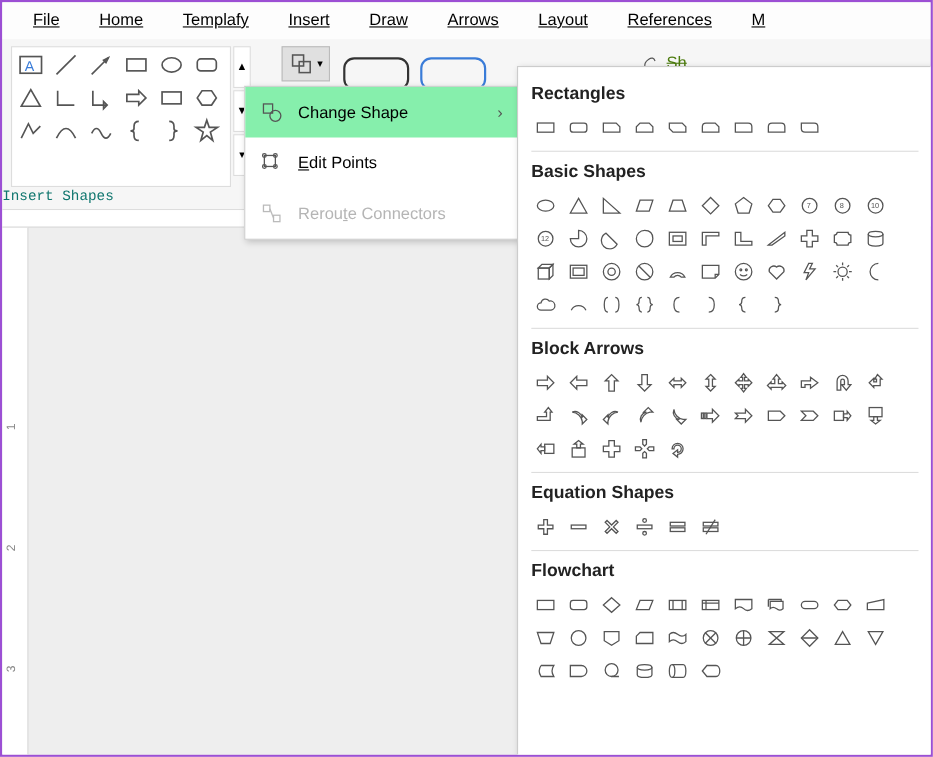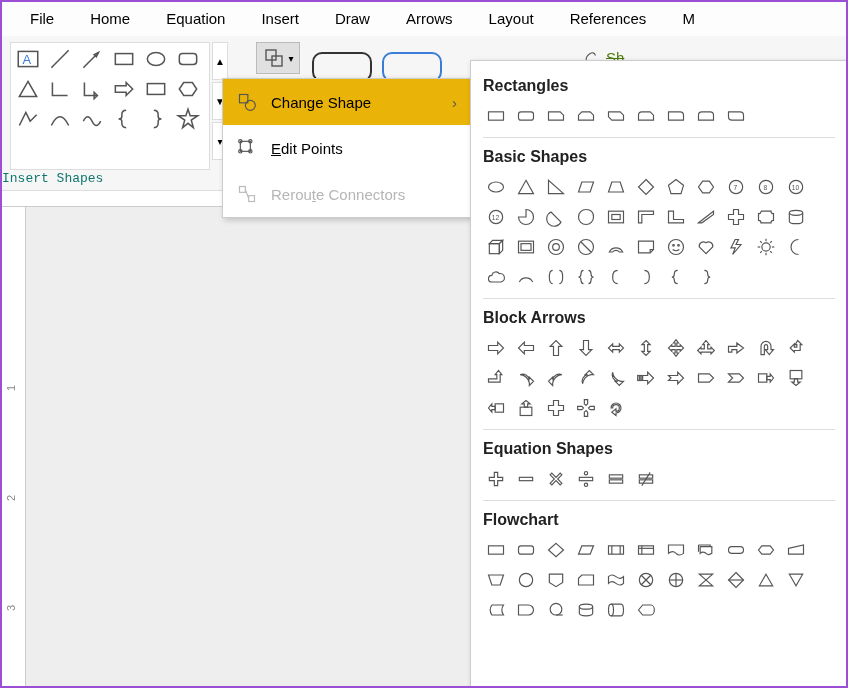--- a/index.html
+++ b/index.html
@@ -1,29 +1,29 @@
 <!DOCTYPE html>
 <html><head>
 <meta charset="utf-8">
 <style>
 *{margin:0;padding:0;box-sizing:border-box;font-family:'Segoe UI',Arial,sans-serif;}
 body{width:848px;height:688px;border:2px solid #9c4fd4;background:#f0f0f0;position:relative;overflow:hidden;}
 .menubar{height:34px;background:#fdfdfd;display:flex;align-items:center;padding:0 10px;font-size:15px;}
-.menubar div{padding:0 18px;cursor:pointer;line-height:34px;}
+.menubar div{padding:0 18px;cursor:pointer;line-height:34px;text-decoration:underline;}
 .ribbon{height:155px;background:#f6f6f6;border-bottom:1px solid #ddd;display:flex;}
 .ribbon-group{padding:6px 8px;position:relative;}
 .shapes-gallery{display:grid;grid-template-columns:repeat(6,30px);grid-template-rows:repeat(4,28px);gap:2px;border:1px solid #ddd;background:#fff;padding:4px;}
 .shapes-gallery .sicon{width:26px;height:24px;display:flex;align-items:center;justify-content:center;}
 .shapes-expand{display:flex;flex-direction:column;justify-content:flex-start;gap:2px;margin-left:2px;}
 .shapes-expand div{width:16px;height:38px;border:1px solid #ddd;background:#fff;display:flex;align-items:center;justify-content:center;font-size:10px;}
 .group-label{position:absolute;bottom:4px;left:0;right:0;text-align:left;font-size:13px;color:#0f766e;font-family:Liberation Mono, monospace;}
 .edit-shape-btn{width:44px;height:32px;border:1px solid #bbb;background:#e0e0e0;display:flex;align-items:center;justify-content:center;margin-left:12px;}
 .dropdown-menu{position:absolute;left:220px;top:76px;width:250px;background:#fff;border:1px solid #ccc;box-shadow:2px 2px 6px rgba(0,0,0,0.2);z-index:5;}
 .menu-row{height:46px;display:flex;align-items:center;padding:0 14px;font-size:15px;gap:14px;cursor:pointer;}
-.menu-row.hover{background:#eab308;}
+.menu-row.hover{background:#86efac;}
 .menu-row .arrow{margin-left:auto;color:#555;}
 .menu-row.disabled{color:#b5b5b5;}
 .menu-row .u{text-decoration:underline;}
 .shapes-flyout{position:absolute;left:468px;top:58px;width:378px;height:628px;background:#fff;border:1px solid #ccc;box-shadow:2px 2px 6px rgba(0,0,0,0.2);z-index:6;padding:10px 12px;overflow:hidden;}
 .cat-title{font-size:16px;font-weight:700;color:#222;margin:10px 0 8px;}
 .cat-title:first-child{margin-top:6px;}
 .shape-grid{display:flex;flex-wrap:wrap;gap:4px;margin-bottom:6px;}
 .shp{width:26px;height:26px;display:flex;align-items:center;justify-content:center;}
 .shp svg{width:22px;height:20px;}
 .hr{height:1px;background:#ddd;margin:8px 0;}
@@ -36,21 +36,21 @@
 .pshape.blue{border-color:#3a7cd8;}
 svg path,svg rect,svg ellipse,svg circle,svg polygon,svg polyline,svg line{fill:none;stroke:#555;stroke-width:1.4;}
 .tiny-shape-fill-text{position:absolute;left:580px;top:46px;font-size:15px;color:#444;display:flex;align-items:center;gap:6px;}
 </style>
 </head>
 <body>
 
 <div class="menubar">
   <div>File</div>
   <div>Home</div>
-  <div>Equation</div>
+  <div>Templafy</div>
   <div>Insert</div>
   <div>Draw</div>
   <div>Arrows</div>
   <div>Layout</div>
   <div>References</div>
   <div>M</div>
 </div>
 
 <div class="ribbon">
   <div class="ribbon-group">

